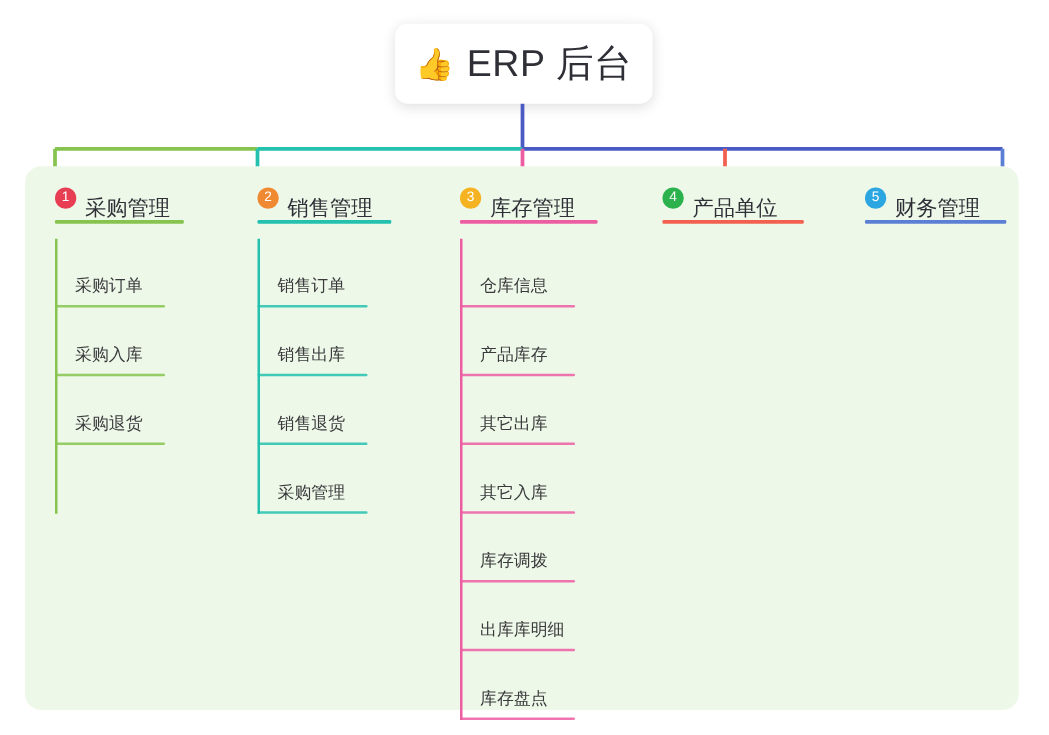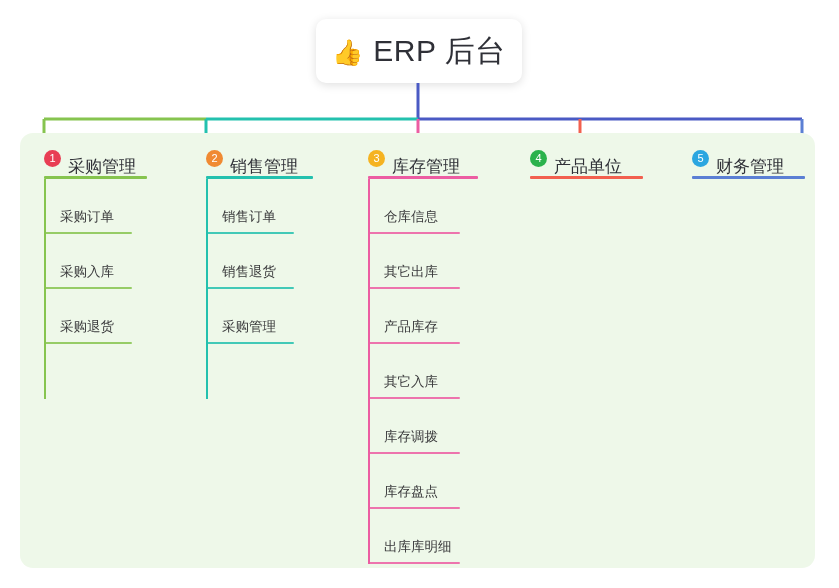--- a/index.html
+++ b/index.html
@@ -96,21 +96,21 @@
     margin-top: 17px;
   }
   .col-rule {
     height: 3px;
     margin-top: 6px;
     border-radius: 1px;
   }
 
   .items {
     position: relative;
-    margin-top: 0;
+    margin-top: 12px;
     padding-left: 0;
   }
   .spine {
     position: absolute;
     left: 0;
     top: 0;
     width: 2px;
   }
   .item {
     position: relative;
@@ -185,20 +185,24 @@
         <span class="col-title">销售管理</span>
       </div>
       <div class="col-rule" style="width: 107px; background: rgb(35, 193, 174);"></div>
       <div class="items">
         <div class="spine" style="background: rgb(35, 193, 174); height: 220px;"></div>
         <div class="item">
           <span class="item-label">销售订单</span>
           <div class="item-rule" style="background: rgb(35, 193, 174); width: 88px; opacity: 0.85;"></div>
         </div>
         <div class="item">
+          <span class="item-label">销售出库</span>
+          <div class="item-rule" style="background: rgb(35, 193, 174); width: 88px; opacity: 0.85;"></div>
+        </div>
+        <div class="item">
           <span class="item-label">销售退货</span>
           <div class="item-rule" style="background: rgb(35, 193, 174); width: 88px; opacity: 0.85;"></div>
         </div>
         <div class="item">
           <span class="item-label">采购管理</span>
           <div class="item-rule" style="background: rgb(35, 193, 174); width: 88px; opacity: 0.85;"></div>
         </div>
       </div>
     </div>
     <div class="column" style="left: 368px;">
@@ -207,41 +211,41 @@
         <span class="col-title">库存管理</span>
       </div>
       <div class="col-rule" style="width: 110px; background: rgb(236, 93, 162);"></div>
       <div class="items">
         <div class="spine" style="background: rgb(236, 93, 162); height: 385px;"></div>
         <div class="item">
           <span class="item-label">仓库信息</span>
           <div class="item-rule" style="background: rgb(236, 93, 162); width: 92px; opacity: 0.85;"></div>
         </div>
         <div class="item">
+          <span class="item-label">产品库存</span>
+          <div class="item-rule" style="background: rgb(236, 93, 162); width: 92px; opacity: 0.85;"></div>
+        </div>
+        <div class="item">
           <span class="item-label">其它出库</span>
           <div class="item-rule" style="background: rgb(236, 93, 162); width: 92px; opacity: 0.85;"></div>
         </div>
         <div class="item">
-          <span class="item-label">产品库存</span>
-          <div class="item-rule" style="background: rgb(236, 93, 162); width: 92px; opacity: 0.85;"></div>
-        </div>
-        <div class="item">
           <span class="item-label">其它入库</span>
           <div class="item-rule" style="background: rgb(236, 93, 162); width: 92px; opacity: 0.85;"></div>
         </div>
         <div class="item">
           <span class="item-label">库存调拨</span>
           <div class="item-rule" style="background: rgb(236, 93, 162); width: 92px; opacity: 0.85;"></div>
         </div>
         <div class="item">
+          <span class="item-label">出库库明细</span>
+          <div class="item-rule" style="background: rgb(236, 93, 162); width: 92px; opacity: 0.85;"></div>
+        </div>
+        <div class="item">
           <span class="item-label">库存盘点</span>
-          <div class="item-rule" style="background: rgb(236, 93, 162); width: 92px; opacity: 0.85;"></div>
-        </div>
-        <div class="item">
-          <span class="item-label">出库库明细</span>
           <div class="item-rule" style="background: rgb(236, 93, 162); width: 92px; opacity: 0.85;"></div>
         </div>
       </div>
     </div>
     <div class="column" style="left: 530px;">
       <div class="col-header">
         <span class="badge" style="background: rgb(43, 178, 76);">4</span>
         <span class="col-title">产品单位</span>
       </div>
       <div class="col-rule" style="width: 113px; background: rgb(242, 96, 79);"></div>

